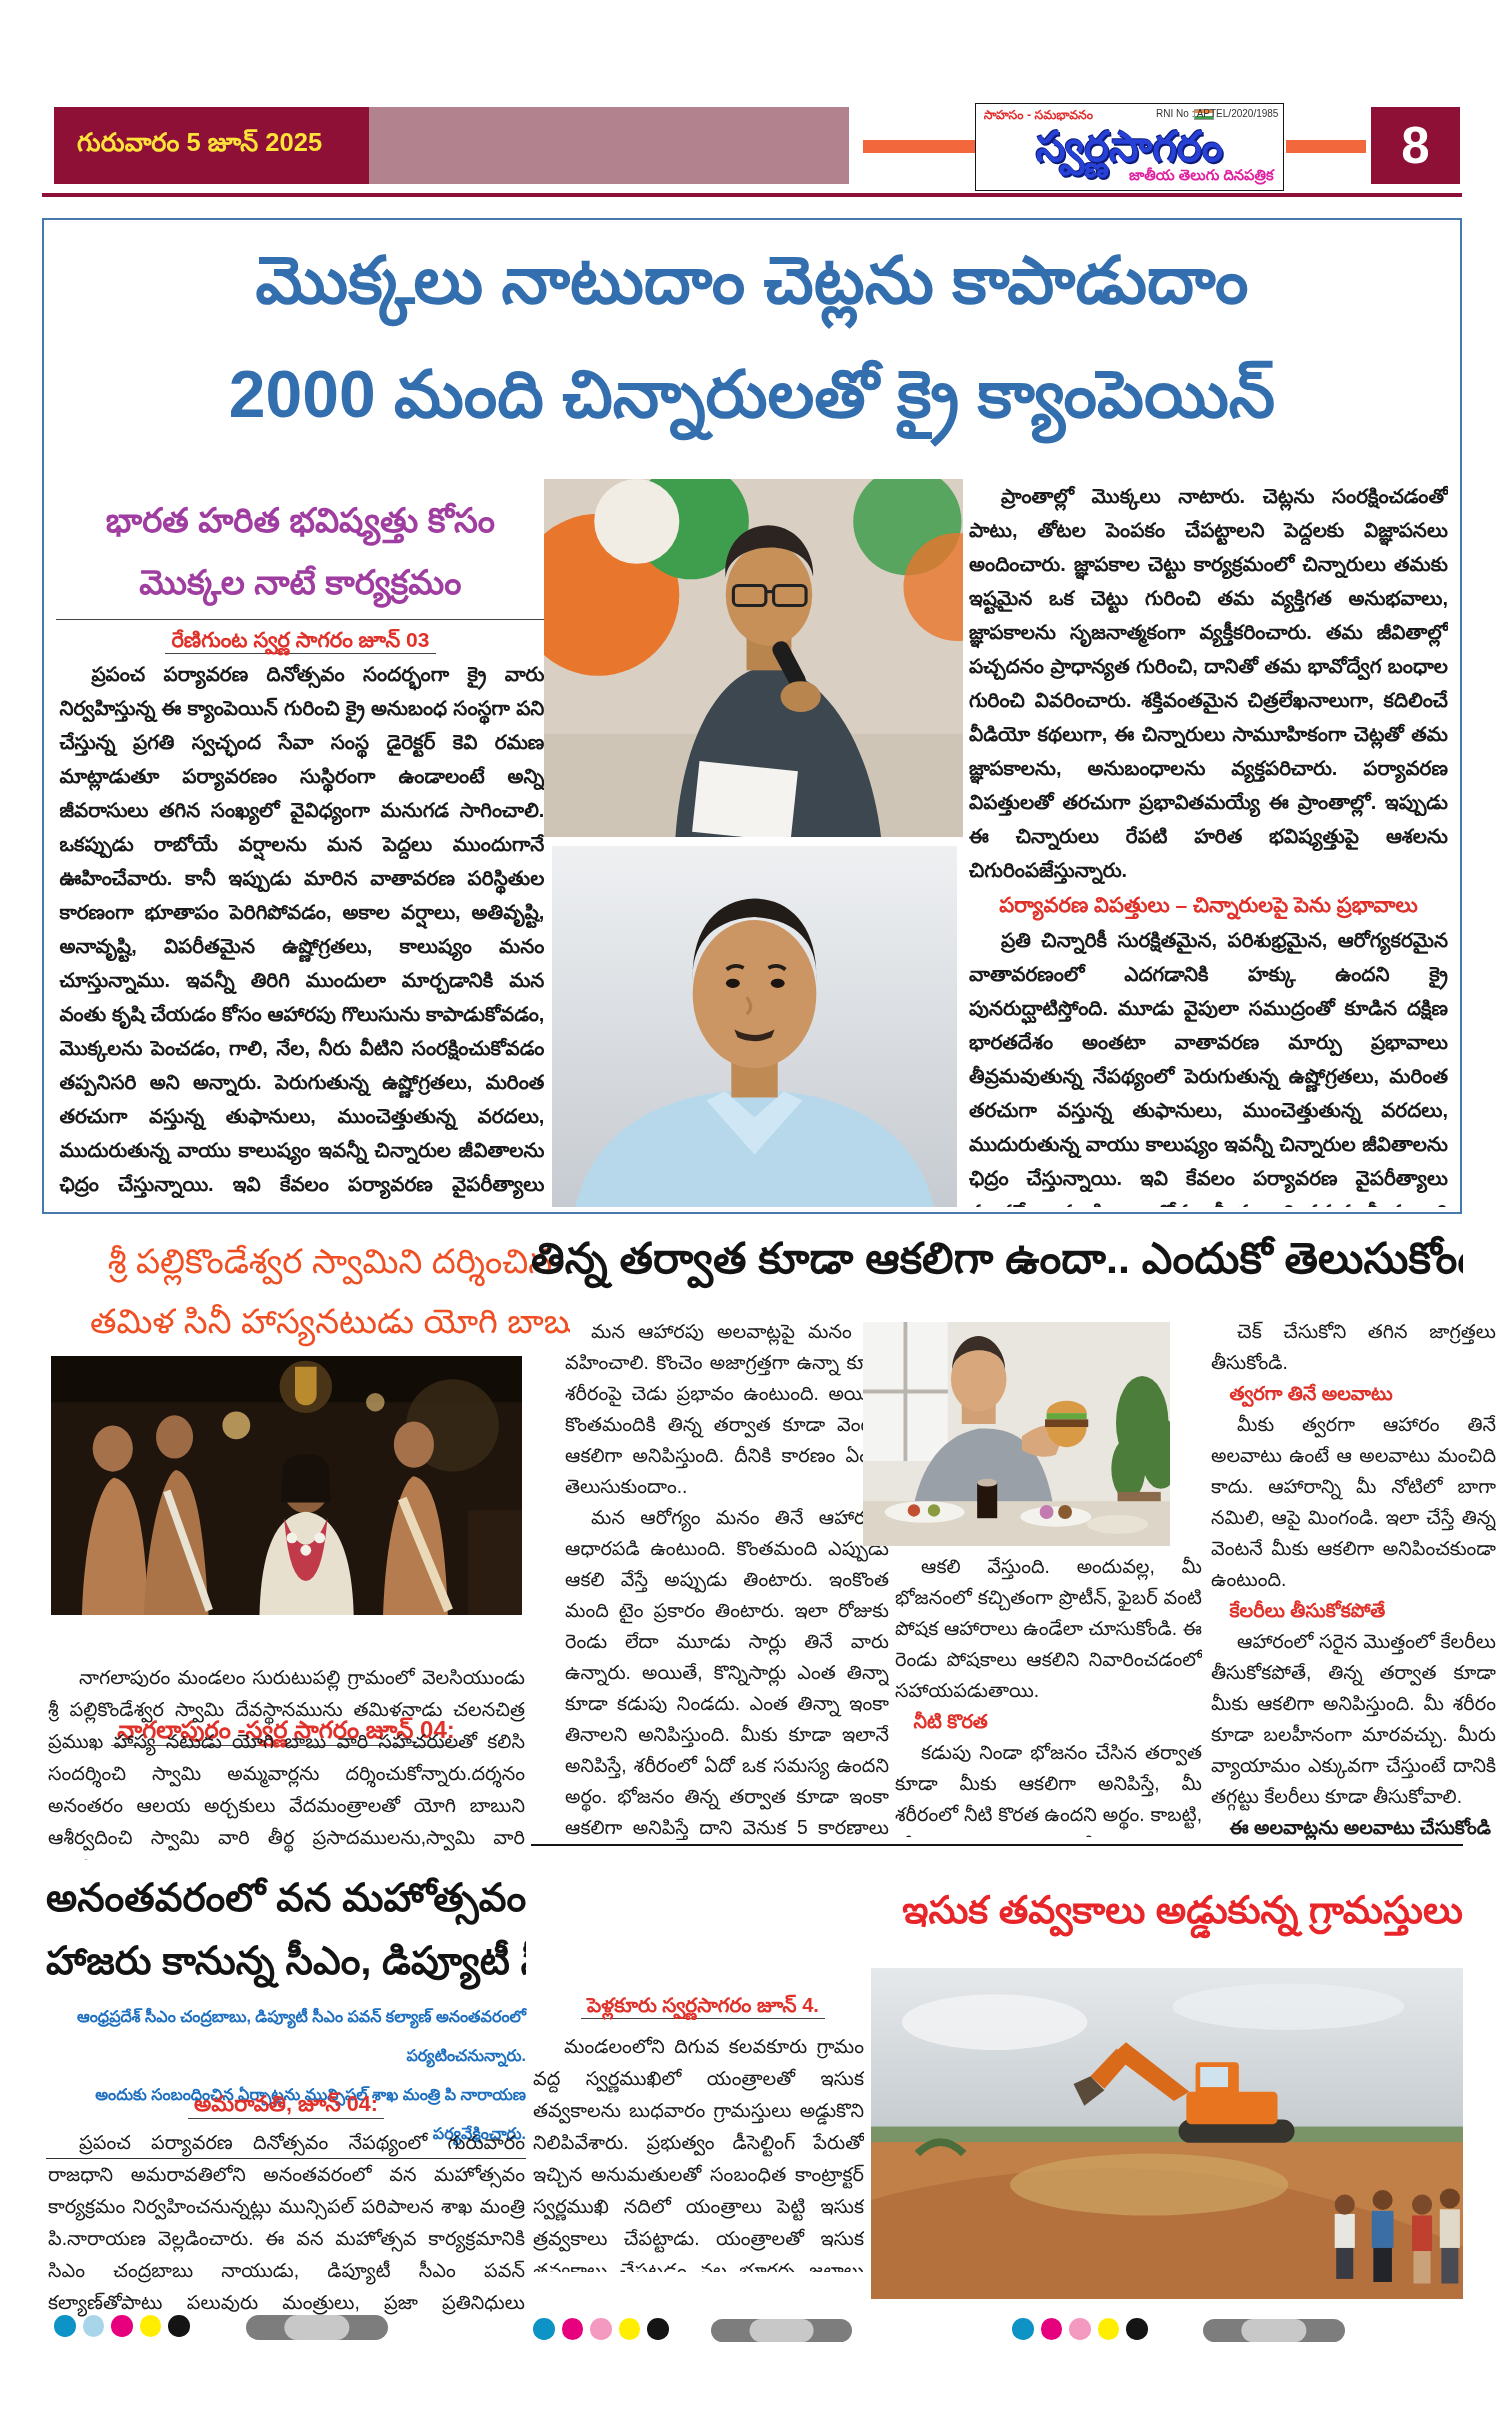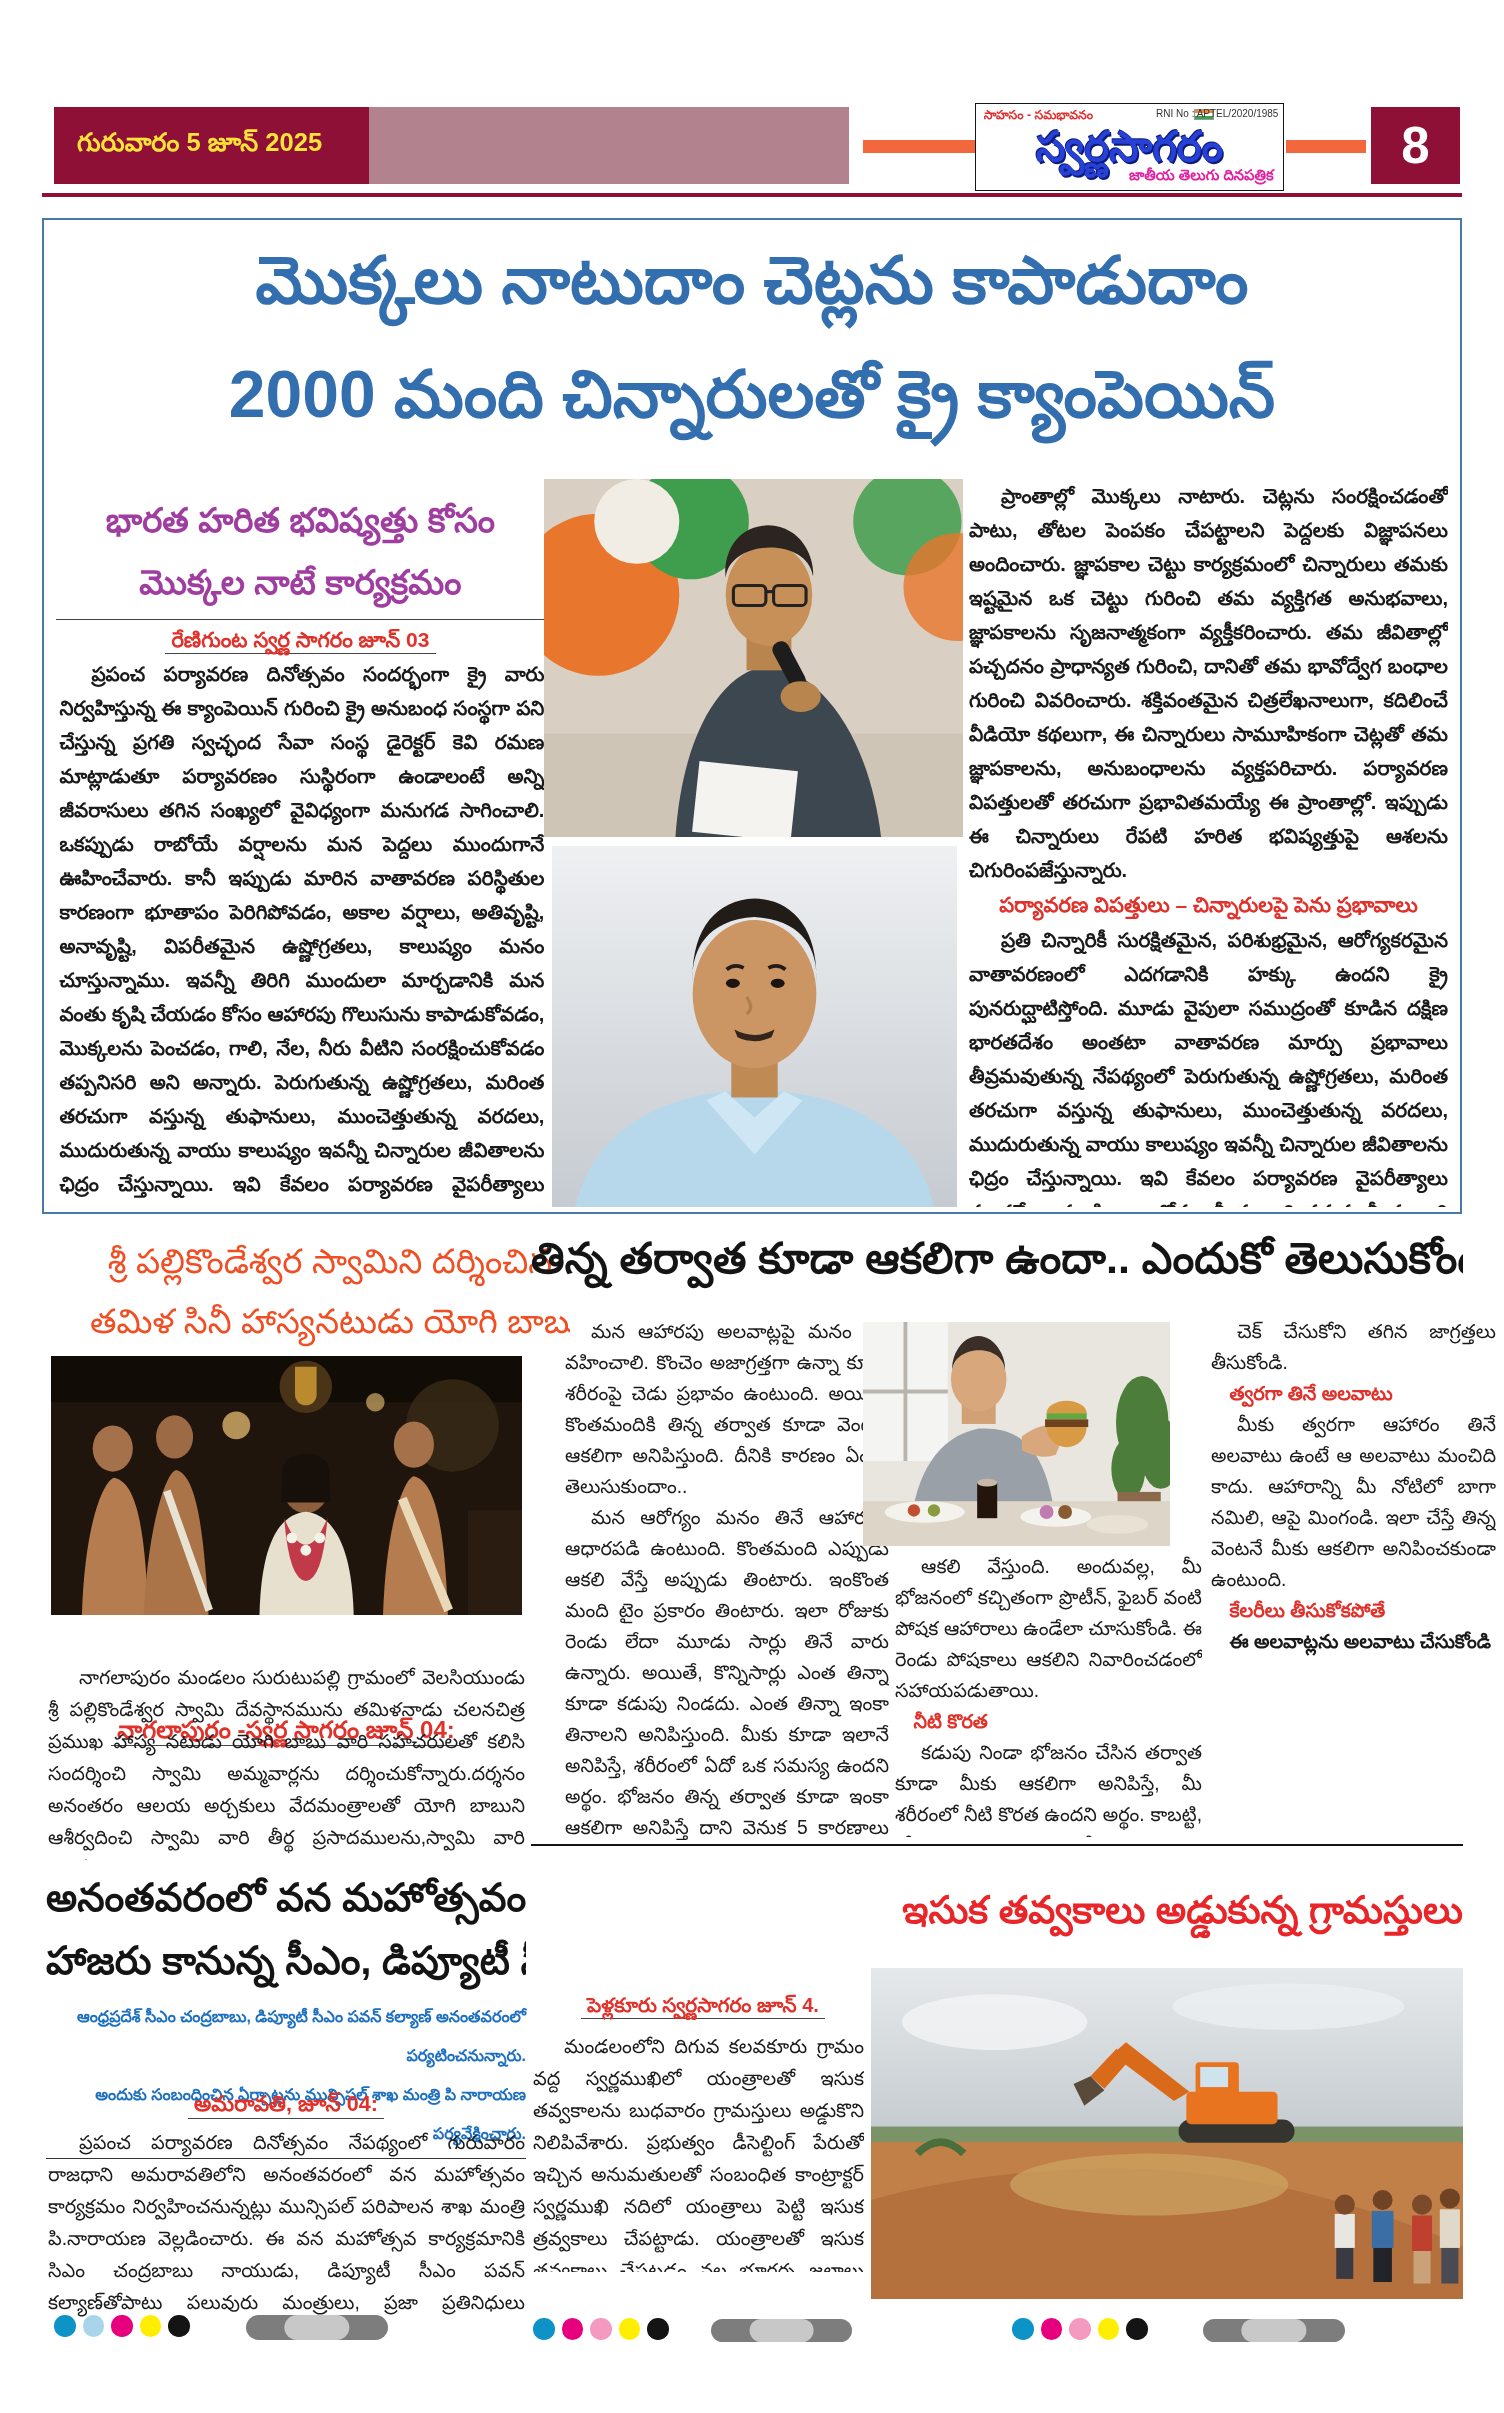--- a/index.html
+++ b/index.html
@@ -295,20 +295,21 @@
       <p class="hsub">నీటి కొరత</p>
       <p>కడుపు నిండా భోజనం చేసిన తర్వాత కూడా మీకు ఆకలిగా అనిపిస్తే, మీ శరీరంలో నీటి కొరత ఉందని అర్థం. కాబట్టి, రోజుకు 8 గ్లాసుల నీరు తాగండి. తినేటప్పుడు కొంచెం నీరు కూడా తాగండి.</p>
 
     </div>
 
     <div class="hcol health-col3">
       <p>చెక్ చేసుకోని తగిన జాగ్రత్తలు తీసుకోండి.</p>
       <p class="hsub">త్వరగా తినే అలవాటు</p>
       <p>మీకు త్వరగా ఆహారం తినే అలవాటు ఉంటే ఆ అలవాటు మంచిది కాదు. ఆహారాన్ని మీ నోటిలో బాగా నమిలి, ఆపై మింగండి. ఇలా చేస్తే తిన్న వెంటనే మీకు ఆకలిగా అనిపించకుండా ఉంటుంది.</p>
       <p class="hsub">కేలరీలు తీసుకోకపోతే</p>
+      <p>ఆహారంలో సరైన మొత్తంలో కేలరీలు తీసుకోకపోతే, తిన్న తర్వాత కూడా మీకు ఆకలిగా అనిపిస్తుంది. మీ శరీరం కూడా బలహీనంగా మారవచ్చు. మీరు వ్యాయామం ఎక్కువగా చేస్తుంటే దానికి తగ్గట్టు కేలరీలు కూడా తీసుకోవాలి.</p>
       <p class="hbold">ఈ అలవాట్లను అలవాటు చేసుకోండి</p>
 
     </div>
 
     <div class="health-rule"></div>
   </section>
 
   <section>
     <h2 class="vanam-head">
       <span>అనంతవరంలో వన మహోత్సవం..</span>

